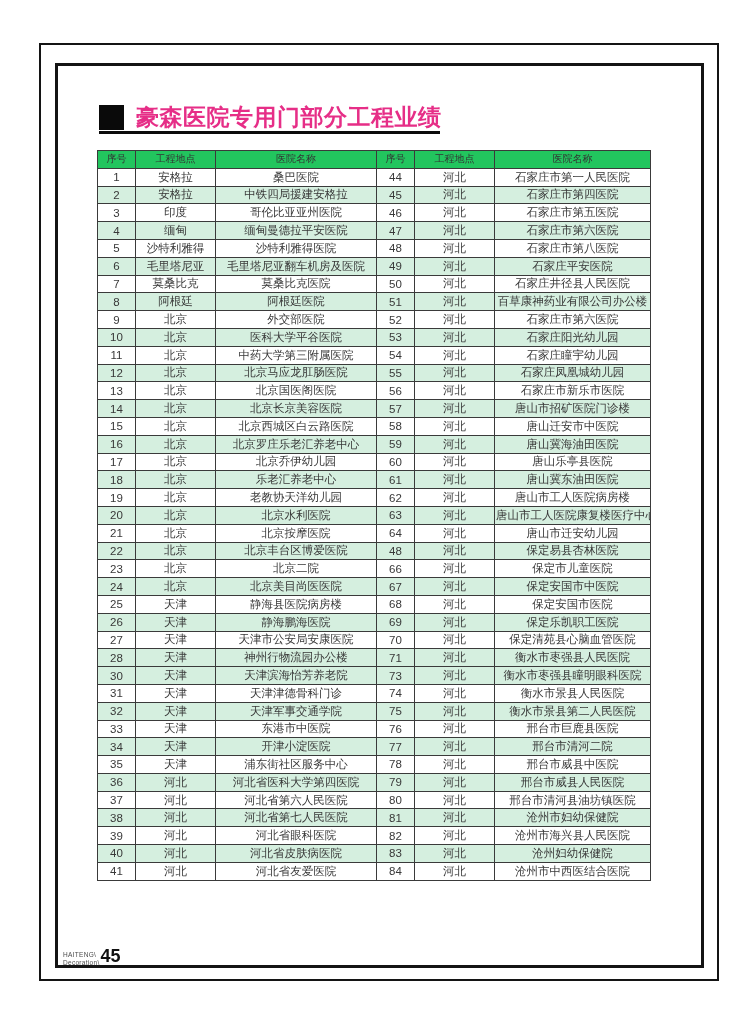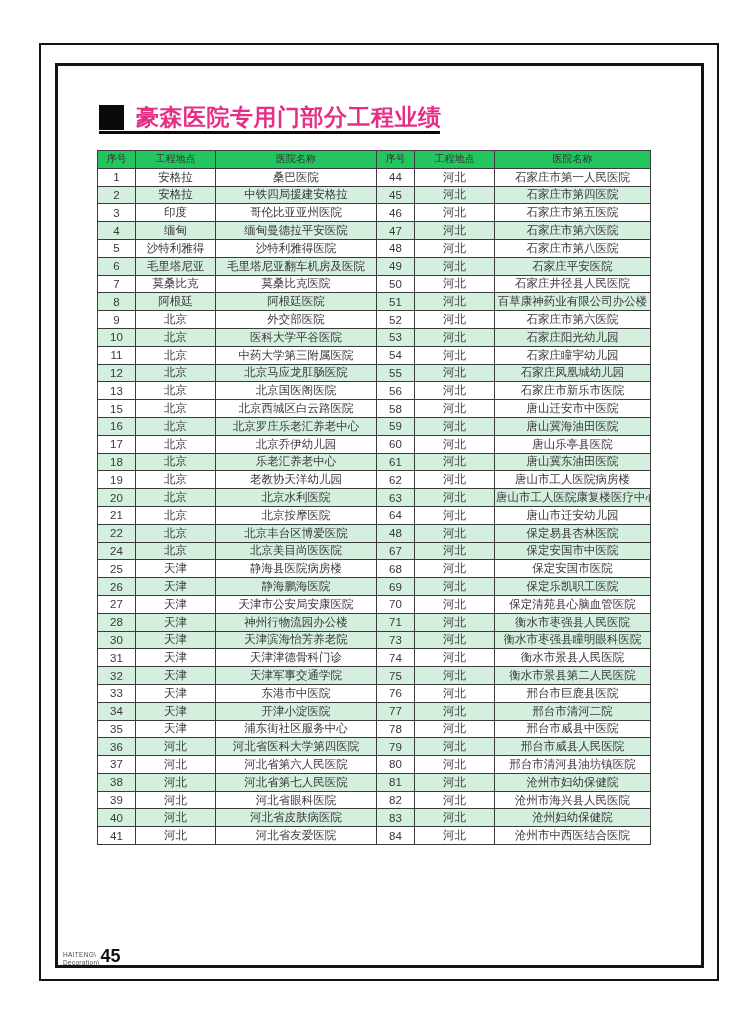--- a/index.html
+++ b/index.html
@@ -183,20 +183,28 @@
         <td>石家庄凤凰城幼儿园</td>
       </tr>
       <tr>
         <td>13</td>
         <td>北京</td>
         <td>北京国医阁医院</td>
         <td>56</td>
         <td>河北</td>
         <td>石家庄市新乐市医院</td>
       </tr>
+      <tr class="green">
+        <td>14</td>
+        <td>北京</td>
+        <td>北京长京美容医院</td>
+        <td>57</td>
+        <td>河北</td>
+        <td>唐山市招矿医院门诊楼</td>
+      </tr>
       <tr>
         <td>15</td>
         <td>北京</td>
         <td>北京西城区白云路医院</td>
         <td>58</td>
         <td>河北</td>
         <td>唐山迁安市中医院</td>
       </tr>
       <tr class="green">
         <td>16</td>
@@ -246,20 +254,28 @@
         <td>河北</td>
         <td>唐山市迁安幼儿园</td>
       </tr>
       <tr class="green">
         <td>22</td>
         <td>北京</td>
         <td>北京丰台区博爱医院</td>
         <td>48</td>
         <td>河北</td>
         <td>保定易县杏林医院</td>
+      </tr>
+      <tr>
+        <td>23</td>
+        <td>北京</td>
+        <td>北京二院</td>
+        <td>66</td>
+        <td>河北</td>
+        <td>保定市儿童医院</td>
       </tr>
       <tr class="green">
         <td>24</td>
         <td>北京</td>
         <td>北京美目尚医医院</td>
         <td>67</td>
         <td>河北</td>
         <td>保定安国市中医院</td>
       </tr>
       <tr>

